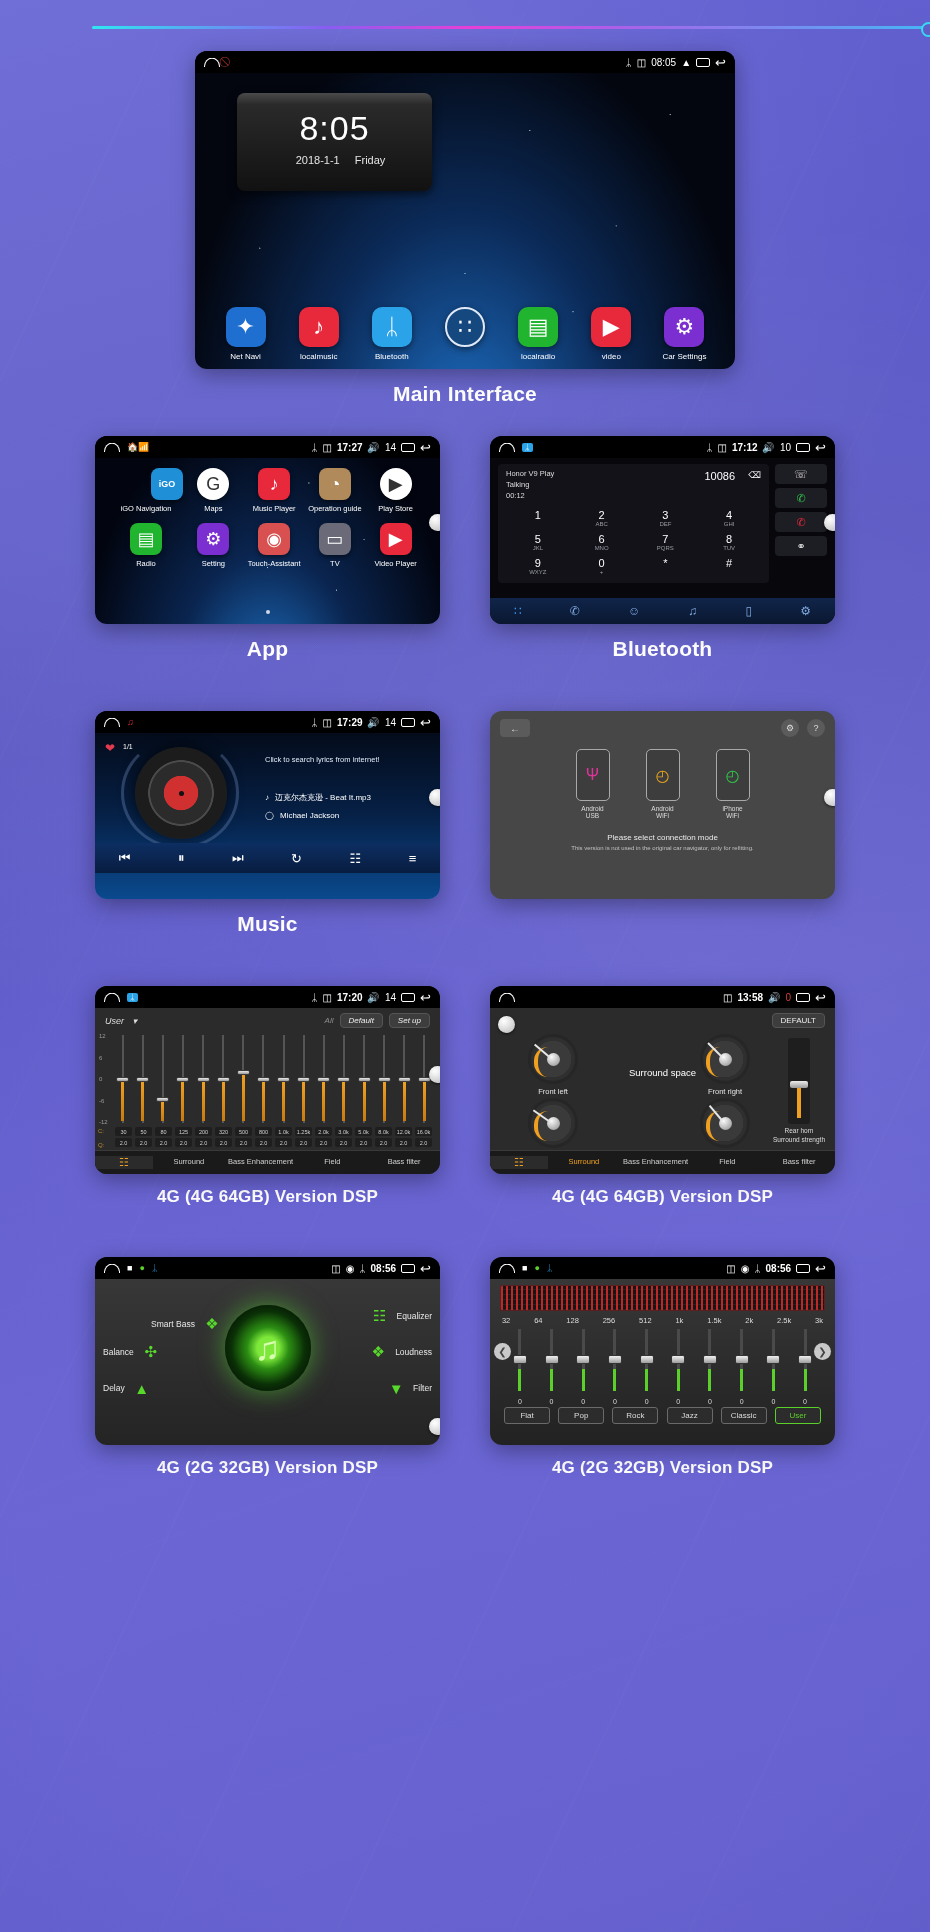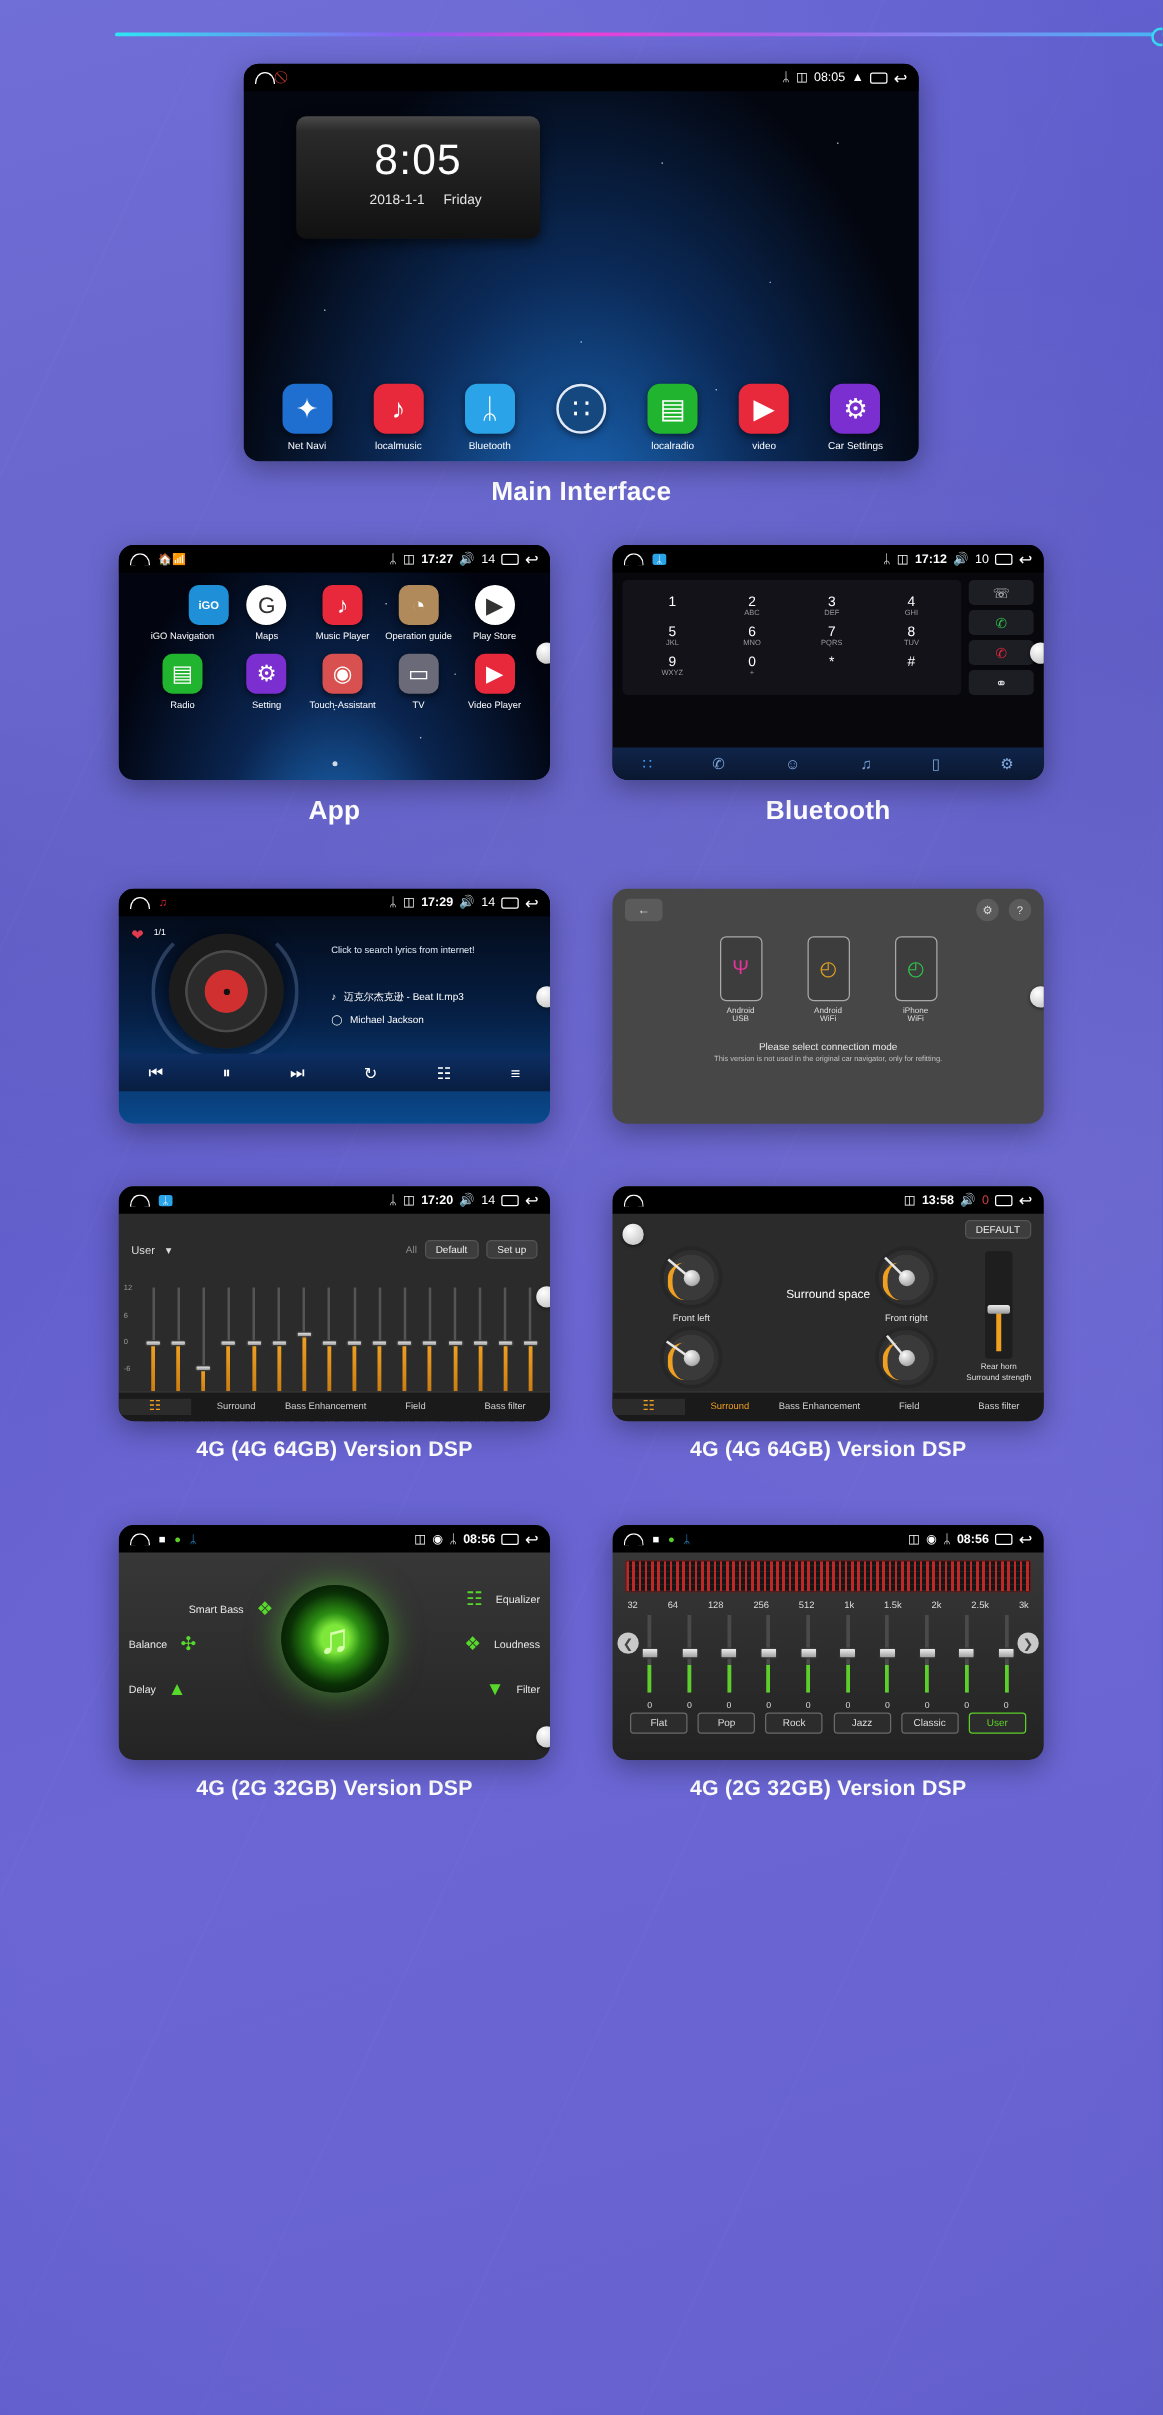--- a/index.html
+++ b/index.html
@@ -173,21 +173,21 @@
   .phone { width:34px; text-align:center; }
   .phone-body { width:34px; height:52px; border:1.6px solid #a9a9a9; border-radius:5px; background:#3d3d3d;
     display:flex; align-items:center; justify-content:center; font-size:16px; }
   .phone-lbl { font-size:6.5px; color:#ddd; margin-top:4px; }
   .ml-foot { text-align:center; margin-top:14px; }
   .ml-foot .l1 { font-size:8px; color:#e8e8e8; }
   .ml-foot .l2 { font-size:6px; color:#c0c0c0; margin-top:3px; }
 
   
   .eq-screen { height:188px; background:#2b2b2b; }
-  .eq-head { display:flex; align-items:center; justify-content:space-between; padding:21px 10px; }
+  .eq-head { display:flex; align-items:center; justify-content:space-between; padding:5px 10px;font-style:italic; }
   .eq-user { color:#ddd; font-size:9px; }
   .eq-btns { display:flex; gap:6px; align-items:center; }
   .eq-pill { background:#3d3d3d; border:1px solid #555; border-radius:4px; color:#eee; font-size:8px; padding:2px 8px; }
   .eq-all { color:#8d8d8d; font-size:8px; }
   .eq-area { position:relative; height:92px; padding:0 8px 0 20px; display:flex; justify-content:space-between; }
   .eq-scale { position:absolute; left:4px; top:0; height:92px; width:16px; color:#9b9b9b; font-size:6px;
     display:flex; flex-direction:column; justify-content:space-between; }
   .slot { width:15px; position:relative; }
   .track { position:absolute; left:50%; top:2px; width:2px; height:88px; margin-left:-1px; background:#555; }
   .fill { position:absolute; left:50%; width:3px; margin-left:-1.5px; background:linear-gradient(180deg,#f0a020,#c87a10); bottom:4px; }
@@ -410,20 +410,27 @@
             <span>◫</span>
             <span style="font-weight:bold">17:12</span>
             <span>🔊</span>
             <span>10</span>
             <span class="ico rect-ico"></span>
             <span class="back-ico">↩</span>
           </div>
         </div>
         <div class="bt-body">
           <div class="bt-dial">
+            <div class="bt-info">
+              <div>Honor V9 Play</div>
+              <div>Talking</div>
+              <div>00:12</div>
+              <div class="bt-num">10086</div>
+              <div class="bt-del">⌫</div>
+            </div>
             <div class="keys" id="bt-keys">
                 <div class="key">
                   <b>1</b>
                   <i></i>
                 </div>
                 <div class="key">
                   <b>2</b>
                   <i>ABC</i>
                 </div>
                 <div class="key">
@@ -526,20 +533,21 @@
               <div>⏮</div>
               <div>⏸</div>
               <div>⏭</div>
               <div>↻</div>
               <div>☷</div>
               <div>≡</div>
             </div>
         </div>
         <div class="knob" style="right:-6px; top:78px;"></div>
       </div>
+      <div class="caption">Music</div>
     </div>
 
     <div class="cell">
       <div class="device ml-screen">
         <div class="ml-top">
           <div class="ml-btn">←</div>
           <div style="display:flex;gap:8px">
             <div class="ml-rnd">⚙</div>
             <div class="ml-rnd">?</div>
           </div>

